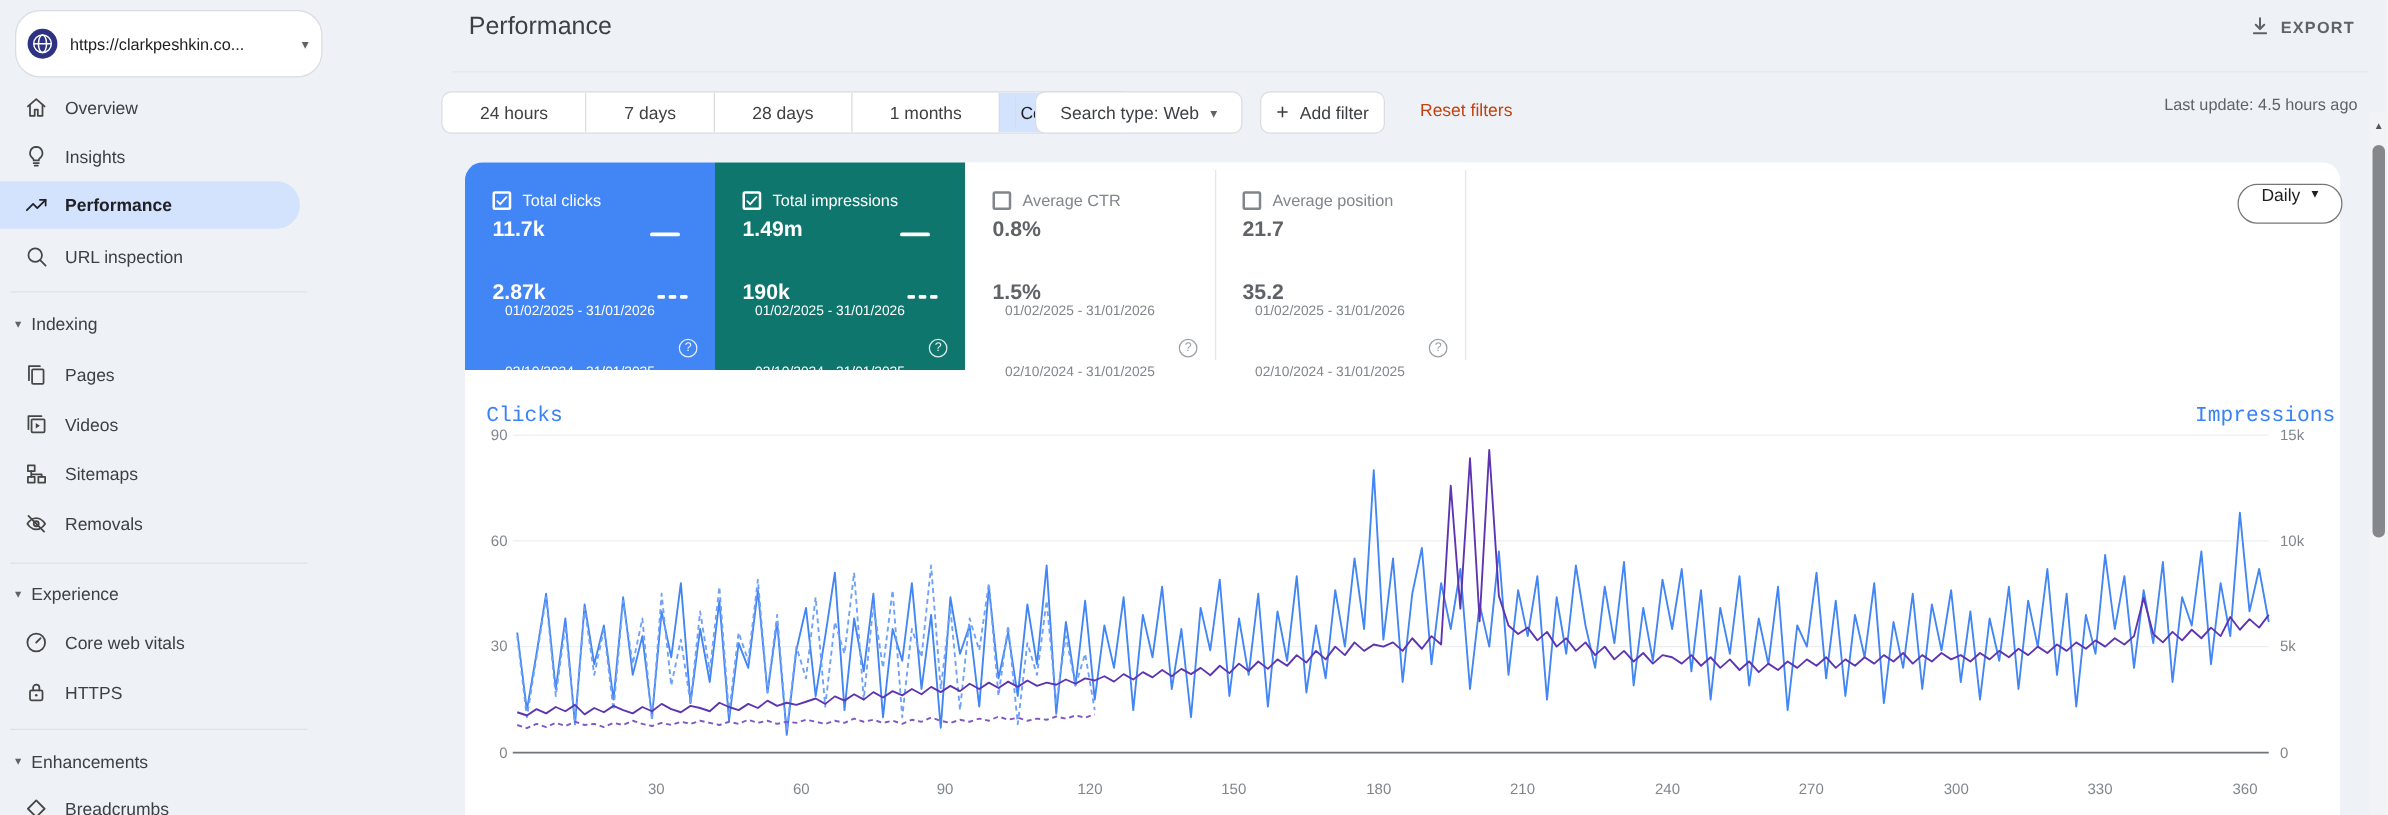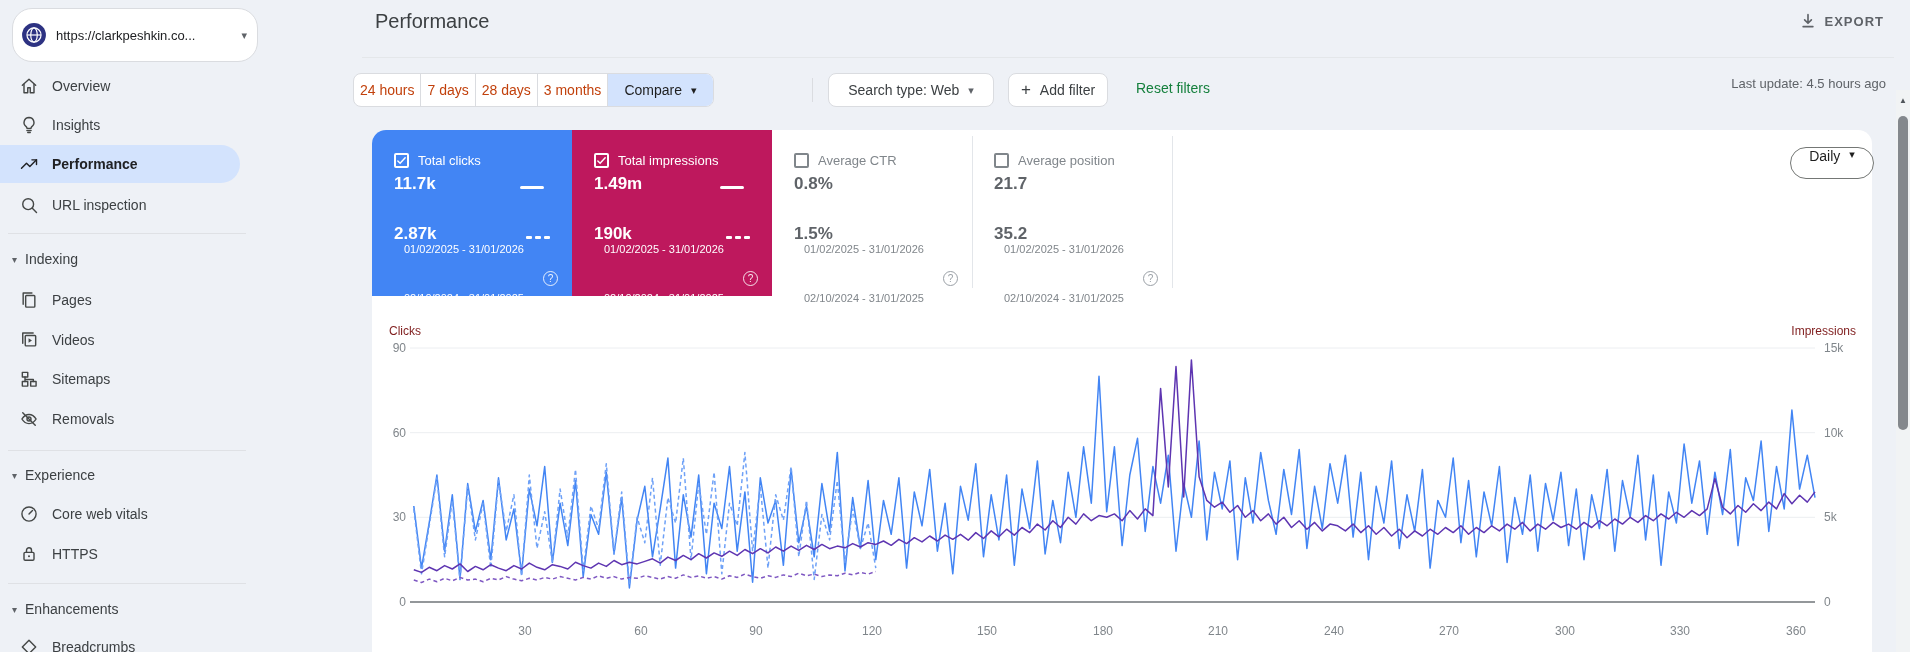--- a/index.html
+++ b/index.html
@@ -33,40 +33,40 @@
 
   
   .page-title { left:375px; top:10px; font-size:20px; color:#3c4043; }
   .export-btn { top:12px; right:26px; display:flex; align-items:center; gap:8px; cursor:pointer; color:#5f6368; }
   .export-btn .elabel { font-size:13px; font-weight:bold; letter-spacing:1px; }
   .header-rule { left:362px; top:57px; width:1532px; height:1px; background:#e4e7ea; }
 
   
   .seg-group { left:353px; top:73px; height:34px; display:flex; background:#fff;
     border:1px solid #dadce0; border-radius:8px; overflow:hidden; }
-  .seg { display:flex; align-items:center; justify-content:center; padding:0 6px;
-    font-size:14px; color:#c2410c; border-left:1px solid #dadce0; cursor:pointer; white-space:nowrap; }
+  .seg { display:flex; align-items:center; justify-content:center; padding:0 30px;
+    font-size:14px; color:#404040; border-left:1px solid #dadce0; cursor:pointer; white-space:nowrap; }
   .seg:first-child { border-left:none; }
   .seg.compare { background:#d3e3fd; color:#1f1f1f; gap:9px; padding:0 16px; }
   .vsep { left:812px; top:78px; width:1px; height:24px; background:#dadce0; }
   .pill-btn { top:73px; height:34px; background:#fff; border:1px solid #dadce0; border-radius:8px;
     display:flex; align-items:center; justify-content:center; gap:9px; font-size:14px; color:#3c4043; cursor:pointer; }
   .search-type { left:828px; width:166px; }
   .add-filter { left:1008px; width:100px; }
   .add-filter .plus { font-size:17px; color:#3c4043; }
-  .reset-link { left:1136px; top:80px; font-size:14px; color:#15803d; cursor:pointer; }
+  .reset-link { left:1136px; top:80px; font-size:14px; color:#c2410c; cursor:pointer; }
   .last-update { top:76px; right:24px; font-size:13px; color:#5f6368; }
 
   
   .panel { left:372px; top:130px; width:1500px; height:522px; background:#fff; border-radius:14px 14px 0 0; }
 
   
   .mcard { top:0; height:166px; width:200px; cursor:pointer; }
   .mcard.c0 { left:0; background:#4285f4; border-top-left-radius:14px; }
-  .mcard.c1 { left:200px; background:#be185d; }
+  .mcard.c1 { left:200px; background:#0f766e; }
   .mcard.c2 { left:400px; background:#fff; }
   .mcard.c3 { left:600px; background:#fff; }
   .card-div { top:6px; width:1px; height:152px; background:#e3e6ea; }
   .chk-row { left:22px; top:23px; display:flex; align-items:center; gap:9px; }
   .chk { width:15px; height:15px; border-radius:2px; flex:0 0 15px; position:relative; }
   .chk.on { border:2px solid #fff; }
   .chk.off { border:2px solid #80868b; background:#fff; }
   .chk-label { font-size:13px; }
   .on-card { color:#fff; }
   .mval { left:22px; font-size:17px; font-weight:bold; }
@@ -81,21 +81,21 @@
   .help { right:14px; top:141px; width:15px; height:15px; border-radius:50%;
     font-size:10px; display:flex; align-items:center; justify-content:center; cursor:pointer; }
   .help.light { border:1.5px solid rgba(255,255,255,.85); color:rgba(255,255,255,.9); }
   .help.gray { border:1.5px solid #9aa0a6; color:#9aa0a6; }
 
   
   .daily-btn { left:1418px; top:17px; width:84px; height:32px; border:1px solid #747775; border-radius:16px;
     display:flex; align-items:flex-start; justify-content:center; gap:9px; font-size:14px; color:#1f1f1f; cursor:pointer; background:#fff; }
 
   
-  .axis-title { font-size:12px; color:#7f1d1d; }
+  .axis-title { font-size:17px; color:#3b82f6;font-family:Liberation Mono, monospace; }
   .ytick { width:34px; font-size:12px; color:#80868b; text-align:right; }
   .ytick.right { text-align:left; width:40px; }
   .xtick { top:494px; font-size:12px; color:#80868b; transform:translateX(-50%); }
 
   
   .sb-track { right:0; top:90px; width:14px; height:562px; background:#f1f3f4; }
   .sb-arrow { right:2px; top:96px; width:10px; text-align:center; font-size:8px; color:#505ism0; color:#50555a; cursor:pointer; }
   .sb-thumb { right:2px; top:116px; width:10px; height:314px; background:#84888d; border-radius:5px; cursor:pointer; }
 </style>
 </head>
@@ -226,21 +226,21 @@
       </svg>
   </span>
   <span class="elabel">EXPORT</span>
 </div>
 <div class="abs header-rule"></div>
 
 <div class="abs seg-group">
   <div class="seg">24 hours</div>
   <div class="seg">7 days</div>
   <div class="seg">28 days</div>
-  <div class="seg">3 months</div>
+  <div class="seg">1 months</div>
   <div class="seg compare">
     <span>Compare</span>
     <span class="caret" style="color:#1f1f1f">▾</span>
   </div>
 </div>
 <div class="abs vsep"></div>
 <div class="abs pill-btn search-type">
   <span>Search type: Web</span>
   <span class="caret">▾</span>
 </div>

